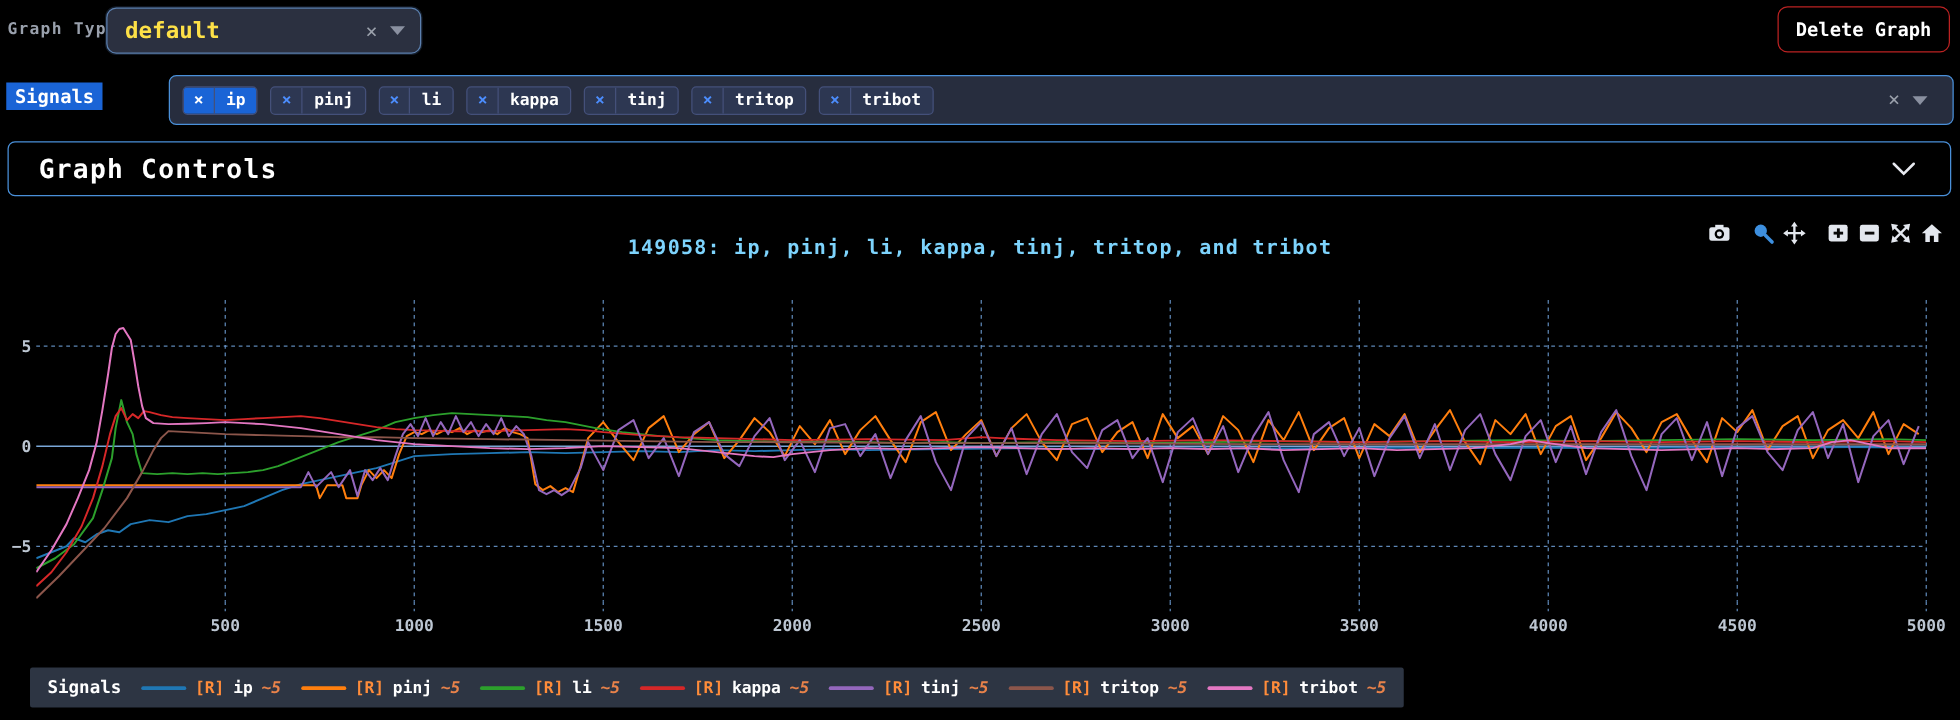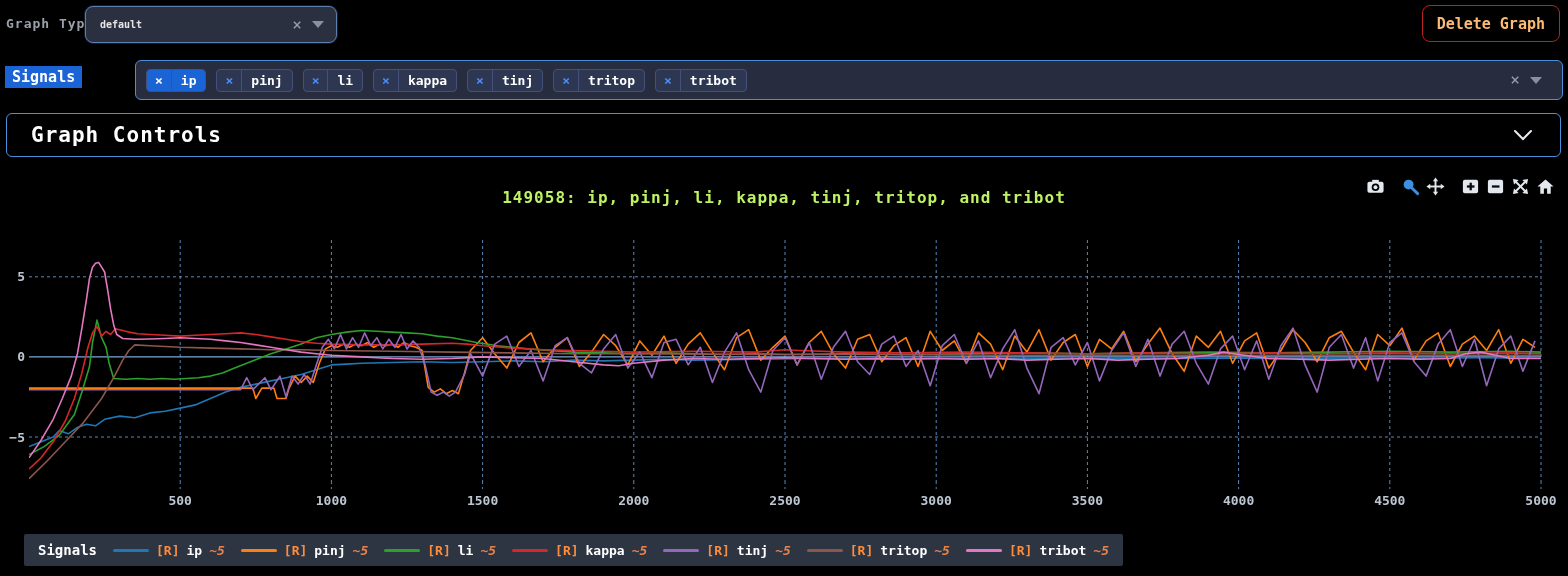--- a/index.html
+++ b/index.html
@@ -4,26 +4,26 @@
 <style>
   html,body{margin:0;padding:0;background:#000;overflow:hidden;}
   #stage{position:relative;width:1568px;height:576px;background:#000;
          font-family:"DejaVu Sans Mono",monospace;color:#e8eaf0;}
 
   
   .gt-label{position:absolute;left:6px;top:16px;font-size:13px;font-weight:bold;color:#99a0ac;letter-spacing:1px;}
   .gt-select{position:absolute;left:85px;top:6px;width:250px;height:35px;background:#2b3040;
              border:1px solid #5b7fae;border-radius:8px;box-shadow:0 0 0 1px rgba(90,130,190,.22);
              display:flex;align-items:center;cursor:pointer;}
-  .gt-value{margin-left:14px;font-size:10px;font-weight:bold;color:#e5e5e5;flex:1;}
+  .gt-value{margin-left:14px;font-size:18px;font-weight:bold;color:#fde047;flex:1;}
   .clear-x{color:#9aa0ab;font-size:16px;line-height:1;padding:0 6px;cursor:pointer;}
   .caret{width:0;height:0;border-left:6px solid transparent;border-right:6px solid transparent;
          border-top:7px solid #8a90a0;margin:0 12px 0 4px;cursor:pointer;}
   .del-btn{position:absolute;right:8px;top:5px;height:37px;padding:0 14px;background:transparent;
-           border:1.5px solid #bb2222;border-radius:8px;color:#fdba74;font-family:inherit;
+           border:1.5px solid #bb2222;border-radius:8px;color:#ffffff;font-family:inherit;
            font-size:15px;font-weight:bold;cursor:pointer;}
 
   
   .sig-label{position:absolute;left:5px;top:66px;background:#1a64d6;color:#fff;
              font-size:15px;font-weight:bold;padding:2px 7px;}
   .sig-select{position:absolute;left:135px;top:60px;width:1426px;height:38px;background:#272d3e;
               border:1.5px solid #4a90d9;border-radius:6px;display:flex;align-items:center;}
   .tags{display:flex;gap:10px;margin-left:10px;flex:1;}
   .tag{display:flex;align-items:stretch;background:#2d3752;border:1px solid #44507a;
        border-radius:4px;overflow:hidden;font-size:13px;cursor:pointer;}
@@ -35,21 +35,21 @@
   .sig-right{display:flex;align-items:center;margin-right:8px;}
 
   
   .controls{position:absolute;left:6px;top:113px;width:1553px;height:42px;background:#000;
             border:1px solid #4a90d9;border-radius:6px;display:flex;align-items:center;cursor:pointer;}
   .controls-label{margin-left:24px;font-size:21px;font-weight:bold;color:#fff;letter-spacing:1px;}
   .controls .chev{margin-left:auto;margin-right:26px;}
 
   
   .chart-title{position:absolute;left:0;top:188px;width:100%;text-align:center;
-               font-size:16px;font-weight:bold;color:#bef264;letter-spacing:1px;}
+               font-size:16px;font-weight:bold;color:#7dd3fc;letter-spacing:1px;}
   .modebar{position:absolute;right:10px;top:177px;display:flex;align-items:center;}
   .mb-btn{background:none;border:none;padding:0;margin:0 3px;cursor:pointer;height:20px;}
   .mb-gap{width:10px;}
   #plot{position:absolute;left:0;top:240px;}
   #plot .grid{stroke:#6f9fd8;stroke-dasharray:3 3;stroke-width:1;opacity:.85;}
   #plot .zero{stroke:#7aa7d8;stroke-width:1.2;}
   #plot .ticklabel{fill:#bcc6d2;font-family:"DejaVu Sans Mono",monospace;font-size:13px;font-weight:bold;}
 
   
   .legend{position:absolute;left:24px;top:534px;height:32px;background:#2d3543;border-radius:2px;

